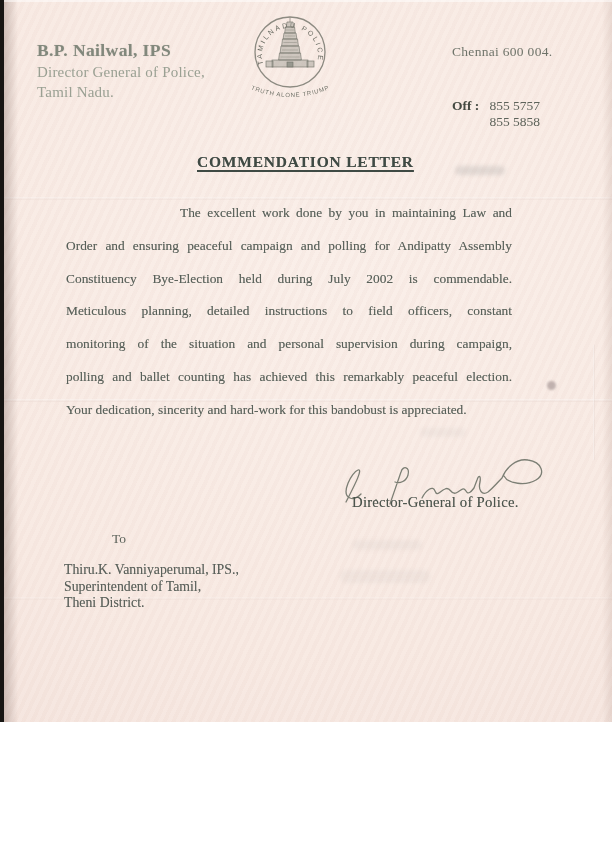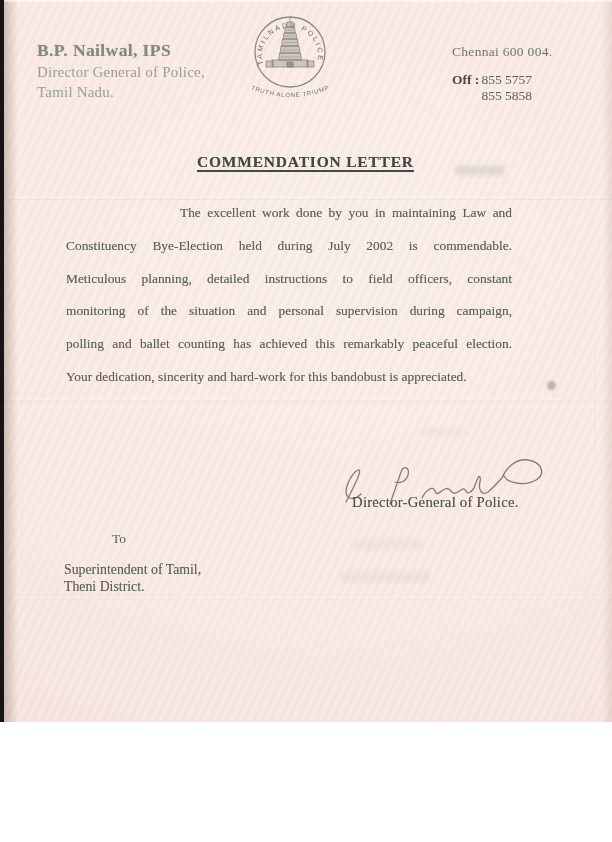--- a/index.html
+++ b/index.html
@@ -34,21 +34,21 @@
   .dot-black{left:448px;top:798px;width:5px;height:5px;border-radius:50%;background:#1e1d1c;z-index:8;}
   .speck-pair{left:296px;top:818px;width:2px;height:2px;border-radius:50%;
     background:#8c929c;box-shadow:9px -3px 0 0 #9aa0a8;opacity:.8;z-index:8;}
   .smudge{background:#8f8f8f;filter:blur(2px);border-radius:5px;z-index:1;}
   
   .sender{left:37px;top:40px;z-index:3;}
   .sender-name{font-size:17.5px;font-weight:bold;letter-spacing:.4px;color:#82887c;
     text-shadow:0 0 1px rgba(130,136,124,.4);}
   .sender-line{font-size:15px;color:#9aa093;margin-top:3px;letter-spacing:.2px;}
   .city{left:452px;top:44px;font-size:13.5px;color:#6f746a;letter-spacing:.3px;z-index:3;font-family:Liberation Serif, serif;}
-  .phones{left:452px;top:72px;display:flex;gap:2px;z-index:3;}
+  .phones{left:452px;top:98px;display:flex;gap:10px;z-index:3;}
   .off-label{font-weight:bold;font-size:13.5px;color:#454a42;}
   .phone-nums{font-size:13.5px;color:#5d635a;line-height:16px;}
   .seal{left:238px;top:2px;width:104px;height:112px;z-index:3;opacity:.85;}
   
   .title{left:197px;top:153px;font-size:15.5px;font-weight:bold;letter-spacing:.8px;
     color:#3f4a44;text-decoration:underline;text-underline-offset:3px;
     text-decoration-thickness:1.5px;z-index:3;text-shadow:0 0 .6px rgba(63,74,68,.5);}
   
   .body-block{left:66px;top:197px;width:446px;font-size:13.4px;line-height:32.8px;
     color:#59615a;z-index:3;text-shadow:0 0 .6px rgba(89,97,90,.45);}
@@ -129,37 +129,39 @@
     <span class="phone-nums">
       <div>855 5757</div>
       <div>855 5858</div>
     </span>
   </div>
 
   <div class="abs title">COMMENDATION LETTER</div>
 
   <div class="abs body-block">
     <div class="body-line first">The excellent work done by you in maintaining Law and</div>
+    <div class="body-line">Order and ensuring peaceful campaign and polling for Andipatty Assembly</div>
     <div class="body-line">Constituency Bye-Election held during July 2002 is commendable.</div>
     <div class="body-line">Meticulous planning, detailed instructions to field officers, constant</div>
     <div class="body-line">monitoring  of the situation and personal supervision during campaign,</div>
     <div class="body-line">polling and ballet counting has achieved this  remarkably peaceful election.</div>
     <div class="body-line last">Your dedication, sincerity and hard-work for this bandobust  is appreciated.</div>
   </div>
 
   <svg class="abs sig-svg" viewBox="0 0 215 55">
     <g fill="none" stroke="#666c61" stroke-width="1.3" stroke-linecap="round" opacity="0.85">
       <path d="M 16 52 C 22 40, 34 18, 28 20 C 22 22, 10 44, 20 48 C 24 50, 28 47, 31 44"></path>
       <circle cx="39" cy="51" r="0.9" fill="#666c61" stroke="none"></circle>
       <circle cx="46" cy="50" r="0.9" fill="#666c61" stroke="none"></circle>
       <path d="M 60 54 C 64 42, 69 28, 71 22 C 73 15, 80 17, 78 25 C 76.5 31, 70 34, 65 32"></path>
       <path d="M 92 48 C 96 40, 103 35, 105 41 C 107 47, 110 41, 115 39 C 121 36, 120 45, 126 43 C 131 41, 133 36, 136 41 C 138 45, 141 42, 144 38 L 147 30 C 149 24, 151 26, 150 32 C 148 40, 152 46, 158 42 C 163 38, 168 32, 172 28 C 176 18, 186 8, 198 10 C 212 12, 216 24, 206 30 C 196 36, 178 34, 174 26"></path>
     </g>
   </svg>
   <div class="abs sig-title">Director-General of Police.</div>
 
   <div class="abs to">To</div>
   <div class="abs recipient">
+    <div>Thiru.K. Vanniyaperumal, IPS.,</div>
     <div>Superintendent of Tamil,</div>
     <div>Theni District.</div>
   </div>
 
 </div>
 
 </body></html>

